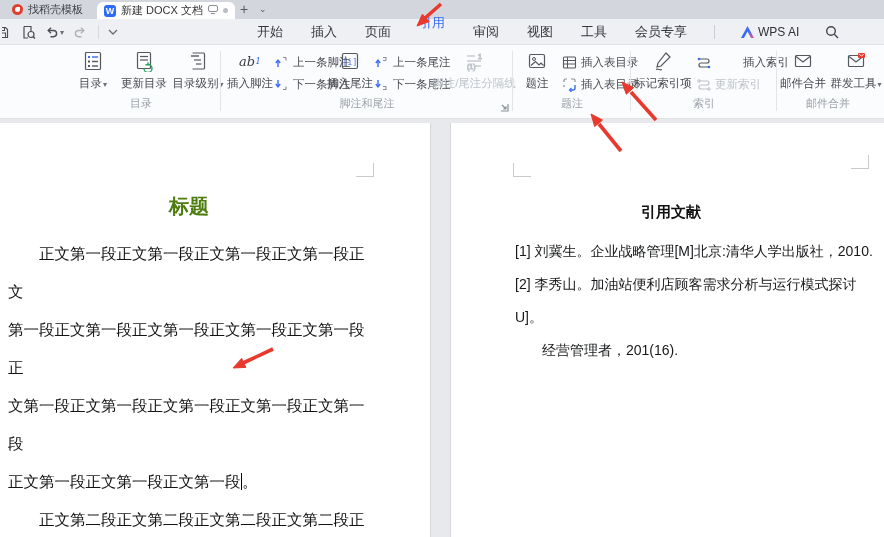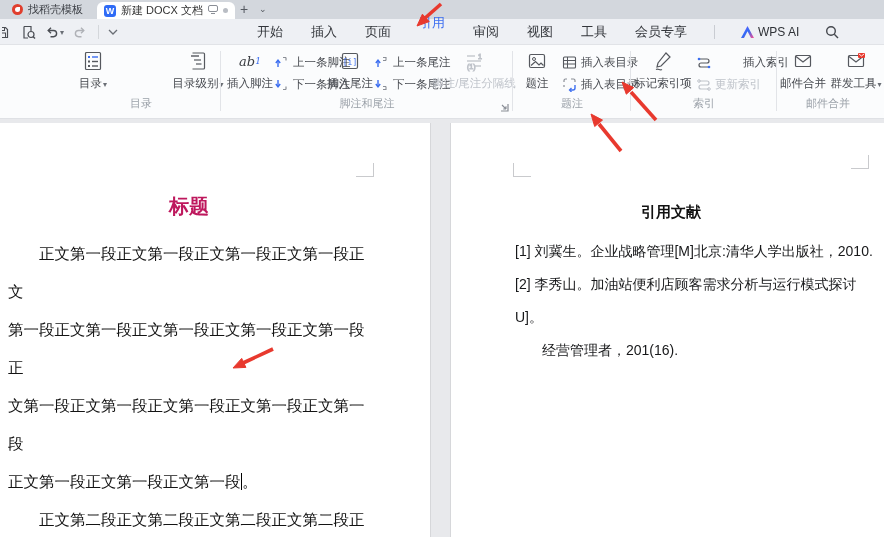--- a/index.html
+++ b/index.html
@@ -62,21 +62,21 @@
   .launcher{position:absolute;right:3px;top:53px;}
   .dd{font-size:8px;color:#6a6e75;margin-left:1px;}
 
   
   .docarea{left:0;top:120px;width:884px;height:417px;background:var(--canvas);}
   .pageL{left:0;top:3px;width:431px;height:414px;background:#fff;border-right:1px solid #d6d7da;}
   .pageR{left:450px;top:3px;width:434px;height:414px;background:#fff;border-left:1px solid #d6d7da;}
   .mark{position:absolute;width:18px;height:14px;border-color:#c9cacd;}
   .mark.tr{border-right:1.5px solid #c9cacd;border-bottom:1.5px solid #c9cacd;}
   .mark.tl{border-left:1.5px solid #c9cacd;border-bottom:1.5px solid #c9cacd;}
-  .doctitle{left:8px;top:70px;width:362px;text-align:center;font-size:20px;font-weight:bold;color:#be185d;
+  .doctitle{left:8px;top:70px;width:362px;text-align:center;font-size:20px;font-weight:bold;color:#4d7c0f;
     font-family:Liberation Mono, monospace;}
   .bodytext{left:8px;top:112px;width:366px;font-family:"DejaVu Serif","Liberation Serif",serif;
     font-size:15.5px;line-height:38px;color:#141414;}
   .bodytext .ind{text-indent:31px;}
   .cursor{display:inline-block;width:1.5px;height:17px;background:#000;vertical-align:-3px;}
   .refhead{left:40px;top:80px;width:360px;text-align:center;font-size:15px;font-weight:bold;color:#111;}
   .reftext{left:64px;top:112px;width:366px;font-size:14px;line-height:33px;color:#17181a;}
   .ref2b{padding-left:27px;}
 
   .overlay{left:0;top:0;width:884px;height:537px;pointer-events:none;z-index:50;}
@@ -181,20 +181,32 @@
             <rect x="6" y="6" width="2" height="2" fill="#3c6ef0"></rect>
             <line x1="10" y1="7" x2="16" y2="7" stroke="#3c6ef0" stroke-width="1.4"></line>
             <rect x="6" y="10.5" width="2" height="2" fill="#55585e"></rect>
             <line x1="10" y1="11.5" x2="16" y2="11.5" stroke="#55585e" stroke-width="1.4"></line>
             <rect x="6" y="15" width="2" height="2" fill="#55585e"></rect>
             <line x1="10" y1="16" x2="16" y2="16" stroke="#55585e" stroke-width="1.4"></line>
           </svg>
       </span>
       <span><span>目录</span><span class="dd">▾</span></span>
     </div>
+    <div class="bigbtn" style="left:56px;width:52px;">
+      <span class="bicon">
+        <svg width="22" height="22" viewBox="0 0 22 22">
+            <rect x="4.5" y="2.5" width="13" height="16" rx="1" fill="none" stroke="#55585e" stroke-width="1.2"></rect>
+            <line x1="7" y1="6.5" x2="15" y2="6.5" stroke="#55585e" stroke-width="1.2"></line>
+            <line x1="7" y1="10" x2="15" y2="10" stroke="#55585e" stroke-width="1.2"></line>
+            <path d="M11 18.5 a4 4 0 1 0 4-4" fill="none" stroke="#2aa360" stroke-width="1.4"></path>
+            <path d="M15 12.2 v2.5 h-2.5" fill="none" stroke="#2aa360" stroke-width="1.4"></path>
+          </svg>
+      </span>
+      <span>更新目录</span>
+    </div>
     <div class="bigbtn" style="left:108px;width:56px;">
       <span class="bicon">
         <svg width="22" height="22" viewBox="0 0 22 22">
             <path d="M5.5 3 H16.5 a1 1 0 0 1 1 1 V18 a1 1 0 0 1 -1 1 H5.5" fill="none" stroke="#55585e" stroke-width="1.2"></path>
             <line x1="4" y1="6" x2="12" y2="6" stroke="#55585e" stroke-width="1.4"></line>
             <line x1="7" y1="10" x2="14" y2="10" stroke="#55585e" stroke-width="1.2"></line>
             <line x1="9" y1="14" x2="14.5" y2="14" stroke="#55585e" stroke-width="1.2"></line>
           </svg>
       </span>
       <span><span>目录级别</span><span class="dd">▾</span></span>

